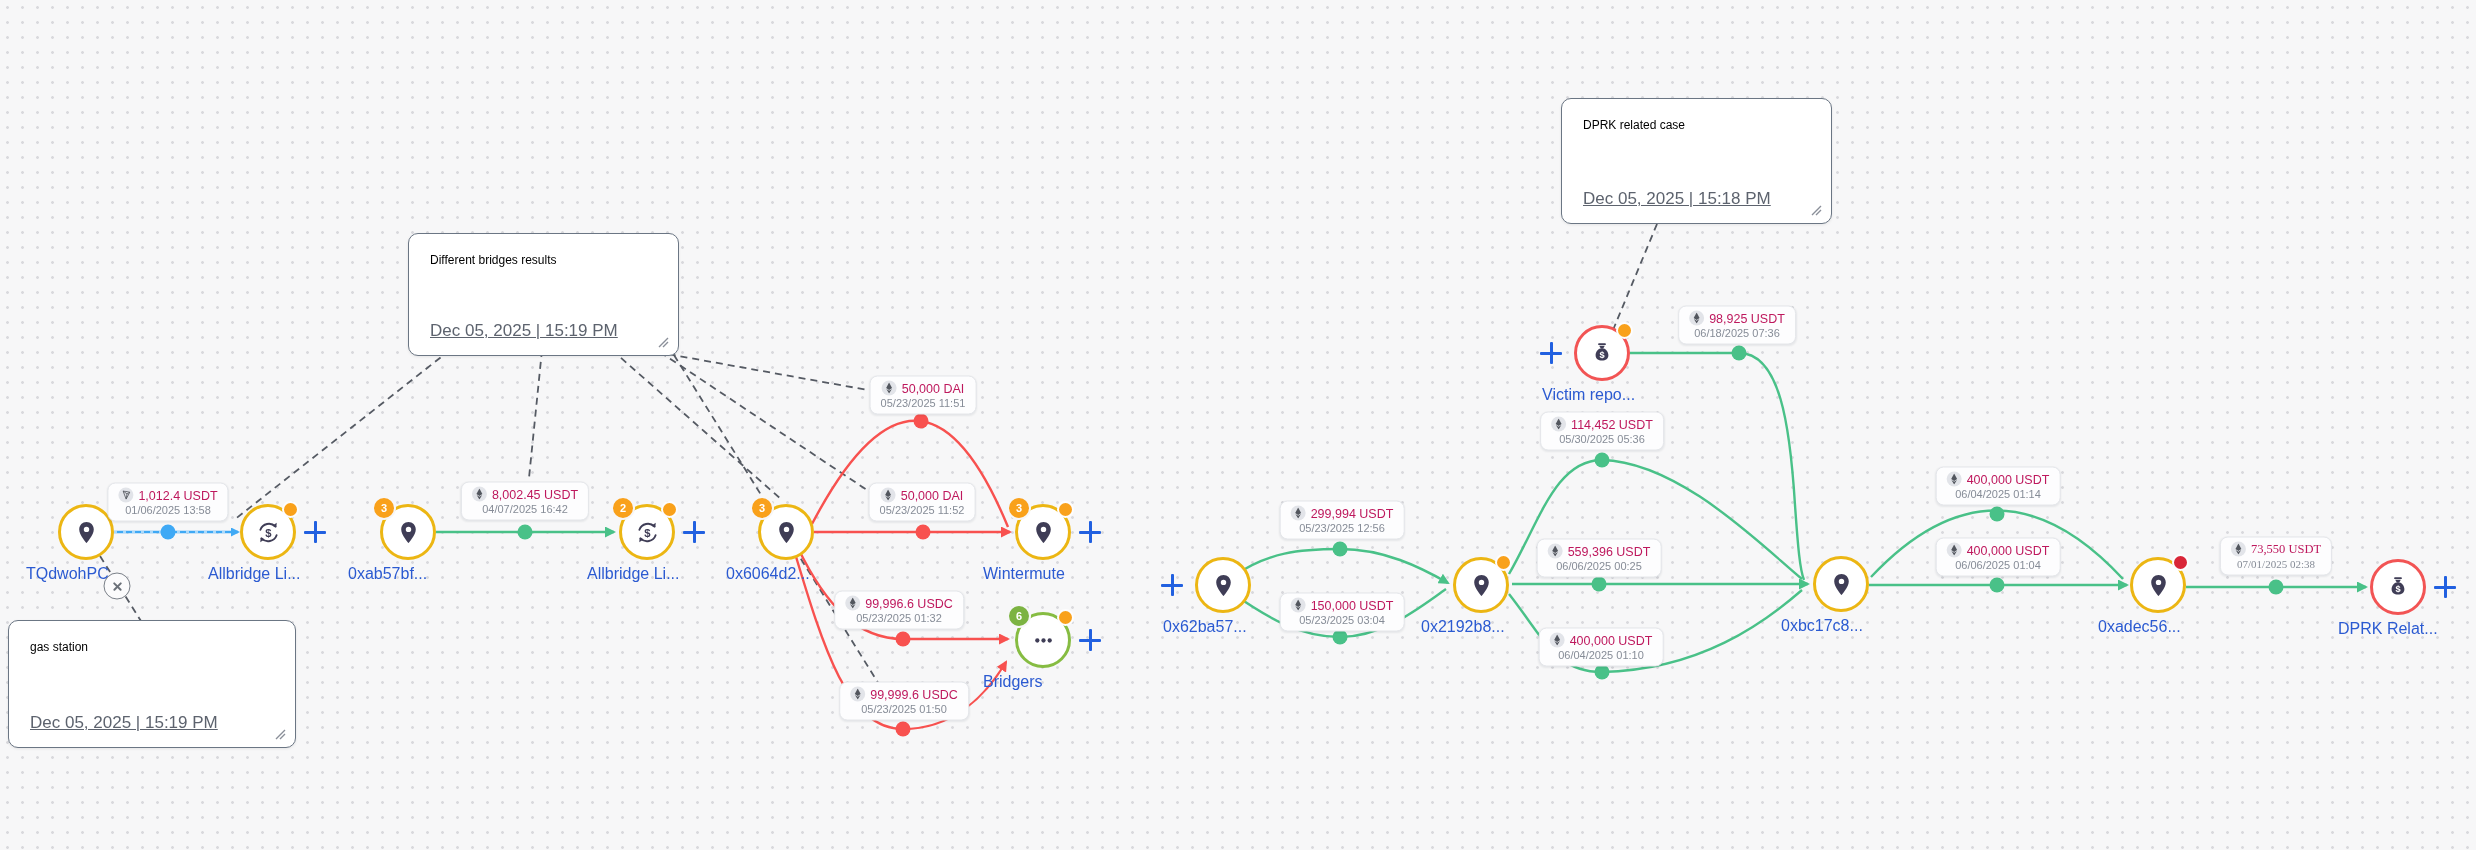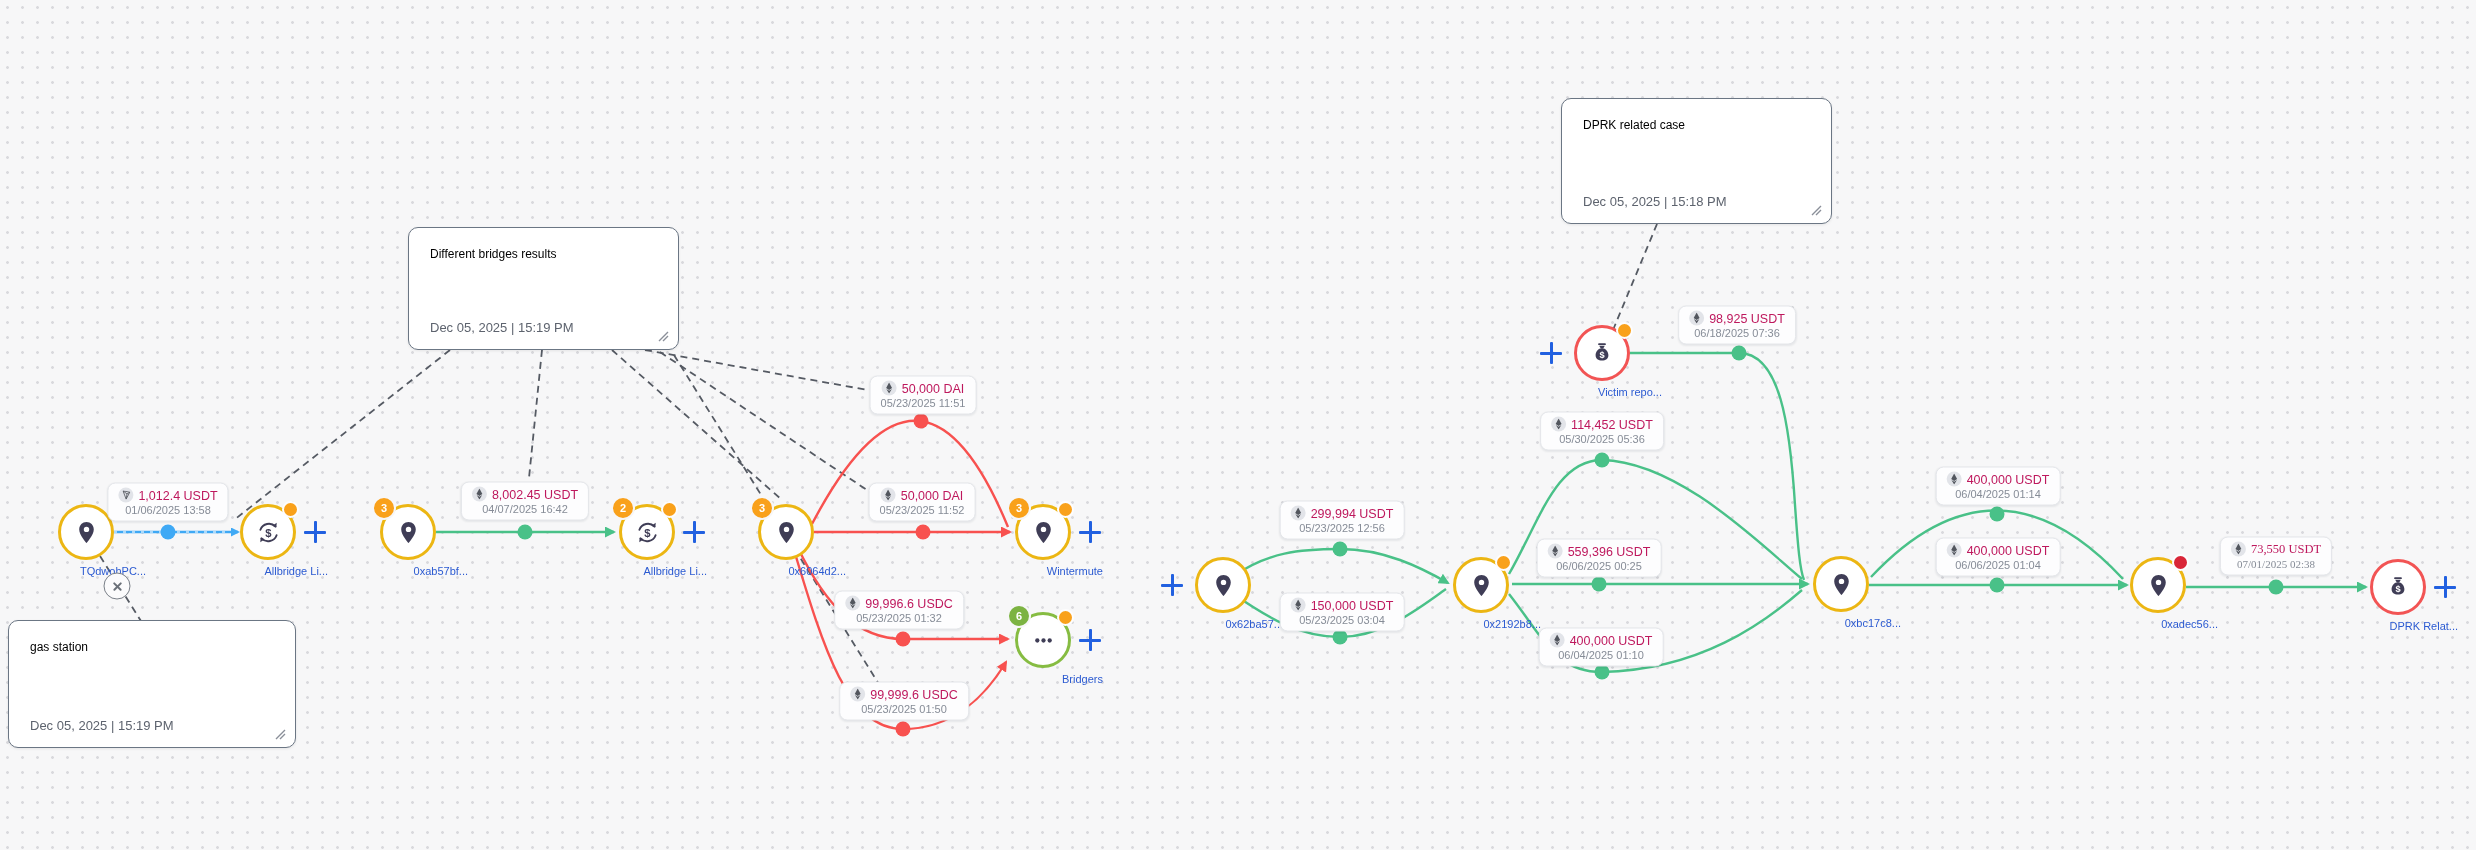--- a/index.html
+++ b/index.html
@@ -17,42 +17,42 @@
   .ring-green{border-color:#86bc42;}
   .ring-red{border-color:#f25454;}
   .nbadge{position:absolute;top:-8px;left:-8px;width:20px;height:20px;border-radius:50%;
     background:#f9a11b;color:#fff;font-size:11px;font-weight:bold;display:flex;align-items:center;
     justify-content:center;border:2px solid #f7f7f8;z-index:4;}
   .nbadge-green{background:#7cb342;}
   .ndot{position:absolute;top:-3px;right:-3px;width:13px;height:13px;border-radius:50%;
     background:#f9a11b;border:2.5px solid #fdfdfe;z-index:4;}
   .ndot-red{background:#d92638;}
   .nlabel{position:absolute;top:61px;left:28px;transform:translateX(-50%);width:120px;
-    text-align:right;color:#2b5ad1;font-size:11px;white-space:nowrap;}
+    text-align:left;color:#2b5ad1;font-size:16px;white-space:nowrap;}
   .plus{position:absolute;top:17px;right:-30px;width:22px;height:22px;}
   .plus::before,.plus::after{content:"";position:absolute;background:#2160e0;border-radius:1px;}
   .plus::before{left:9.5px;top:0;width:3px;height:22px;}
   .plus::after{left:0;top:9.5px;width:22px;height:3px;}
   .plus-left{right:auto;left:-34px;}
 
   
   .elabel{position:absolute;transform:translate(-50%,-50%);background:#fdfdfe;border:1px solid #e4e6ea;
     border-radius:8px;padding:4px 10px 5px;box-shadow:0 1px 2px rgba(16,24,40,.07);
     z-index:4;white-space:nowrap;text-align:center;cursor:pointer;}
   .elabel .row1{display:flex;align-items:center;gap:5px;justify-content:center;}
   .chain-ic{width:15px;height:15px;border-radius:50%;background:#e2e4e9;display:flex;
     align-items:center;justify-content:center;flex:0 0 15px;}
   .amt{font-size:12.5px;color:#be185d;font-weight:500;}
   .dt{font-size:11px;color:#868c97;margin-top:1px;}
 
   
   .note{position:absolute;background:#fff;border:1px solid #6b7684;border-radius:10px;
     box-shadow:0 1px 3px rgba(0,0,0,.08);z-index:5;cursor:move;}
   .note-title{position:absolute;left:21px;top:19px;font-size:12px;color:#000000;}
-  .note-date{position:absolute;left:21px;bottom:14px;font-size:13px;color:#5d636e;}
+  .note-date{position:absolute;left:21px;bottom:14px;font-size:17px;color:#5d636e;text-decoration:underline;}
   .resize{position:absolute;right:9px;bottom:7px;cursor:nwse-resize;}
 
   
   .xconn{position:absolute;width:25px;height:25px;border-radius:50%;background:#fbfbfc;
     border:1.5px solid #7a8088;z-index:4;transform:translate(-50%,-50%);cursor:pointer;}
   .xconn::before,.xconn::after{content:"";position:absolute;left:50%;top:50%;width:11px;height:1.8px;
     background:#6a7078;border-radius:1px;}
   .xconn::before{transform:translate(-50%,-50%) rotate(45deg);}
   .xconn::after{transform:translate(-50%,-50%) rotate(-45deg);}
 </style>
@@ -157,21 +157,21 @@
   </svg>
 
   <div class="note" style="left:8px;top:620px;width:266px;height:126px;padding-left:20px;">
     <div class="note-title">gas station</div>
     <div class="note-date">Dec 05, 2025 | 15:19 PM</div>
     <svg class="resize" width="12" height="12">
         <path d="M2 11 L11 2 M6 11 L11 6" stroke="#8a8f99" stroke-width="1.4"></path>
       </svg>
   </div>
 
-  <div class="note" style="left:408px;top:227px;width:269px;height:121px;">
+  <div class="note" style="left:408px;top:233px;width:269px;height:121px;">
     <div class="note-title">Different bridges results</div>
     <div class="note-date">Dec 05, 2025 | 15:19 PM</div>
     <svg class="resize" width="12" height="12">
         <path d="M2 11 L11 2 M6 11 L11 6" stroke="#8a8f99" stroke-width="1.4"></path>
       </svg>
   </div>
 
   <div class="note" style="left:1561px;top:98px;width:269px;height:124px;">
     <div class="note-title">DPRK related case</div>
     <div class="note-date">Dec 05, 2025 | 15:18 PM</div>

